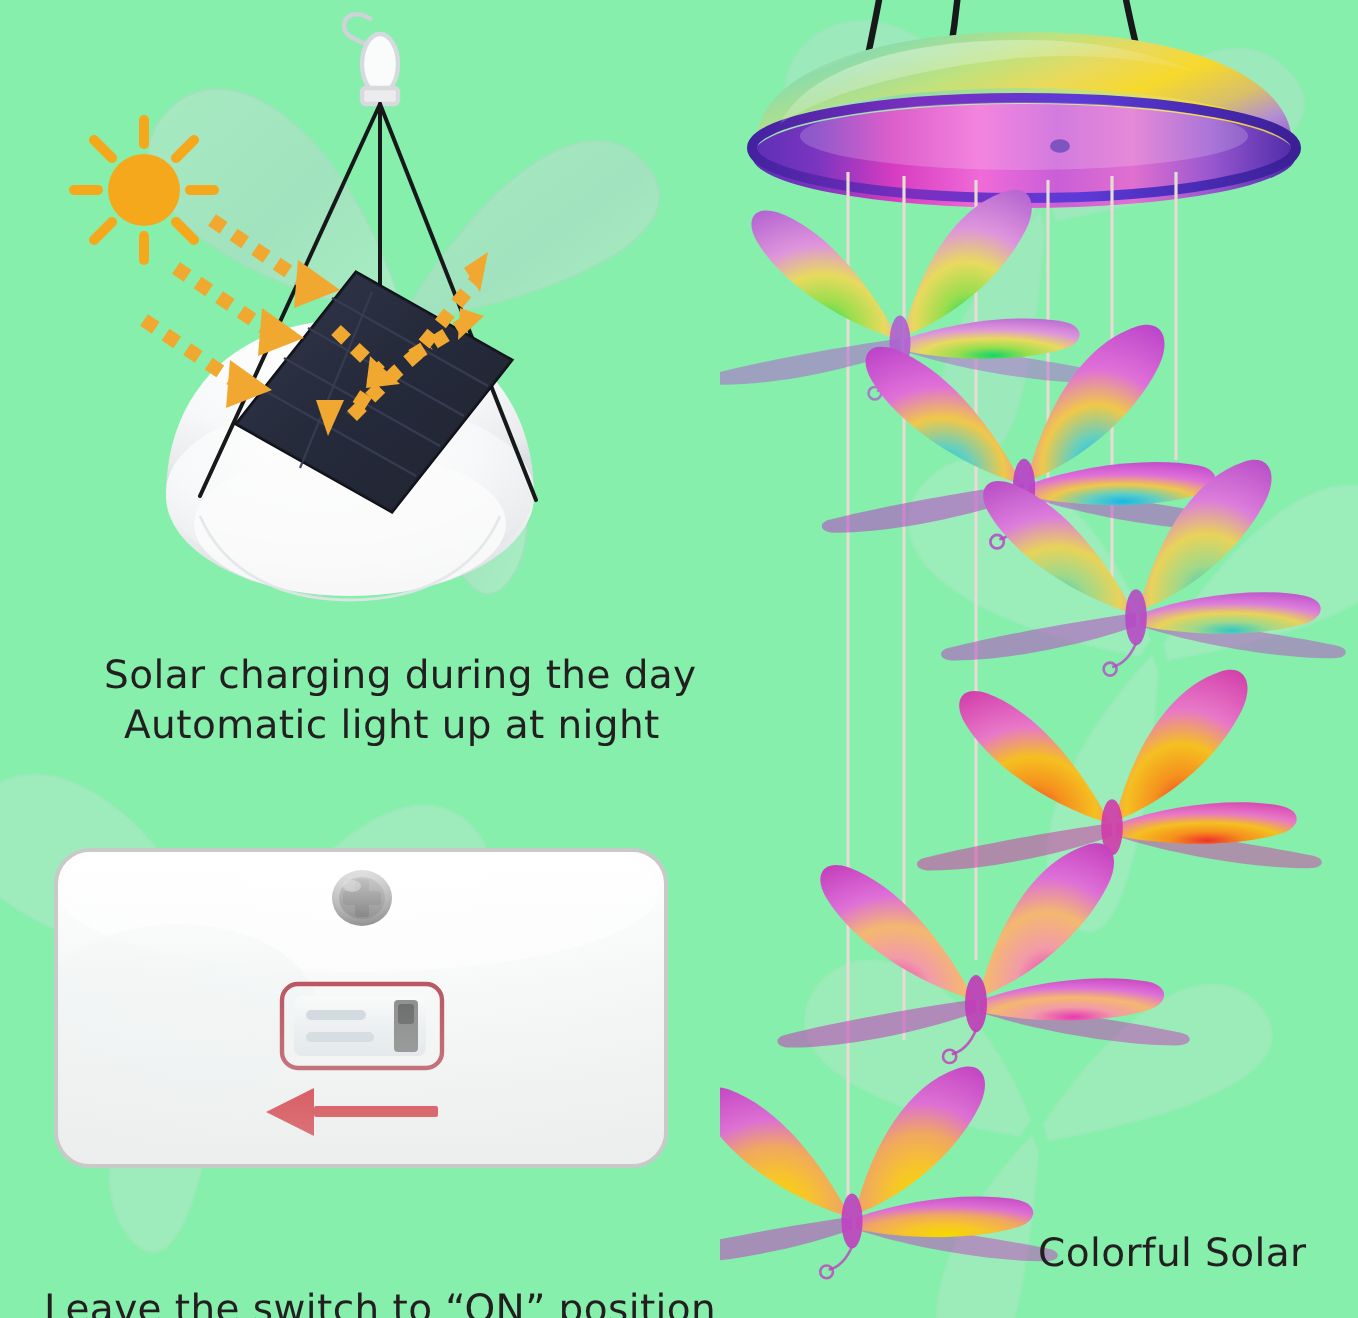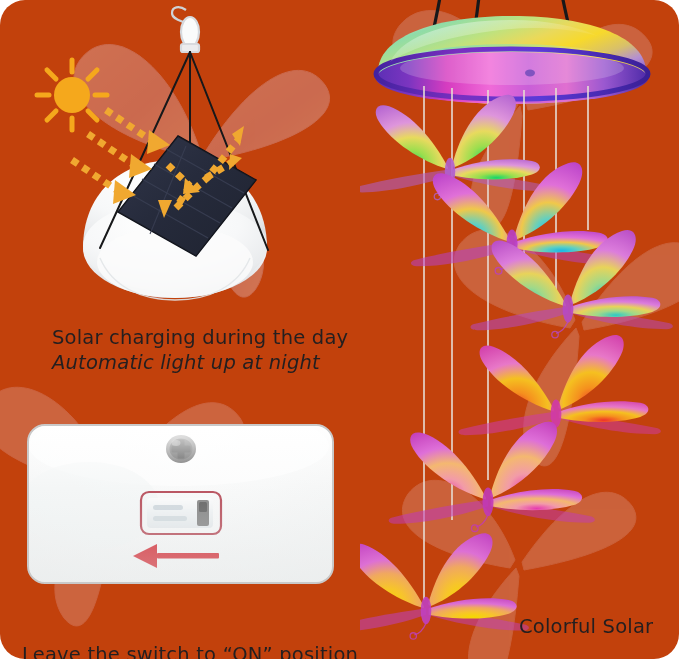--- a/index.html
+++ b/index.html
@@ -1,36 +1,36 @@
 <!DOCTYPE html>
 <html><head>
 <meta charset="utf-8">
 <style>
   html,body{margin:0;padding:0;}
   body{
     width:679px;height:659px;position:relative;overflow:hidden;
     background:#ffffff;
     font-family:"DejaVu Sans", sans-serif;
   }
-  #root{position:absolute;inset:0;overflow:hidden;background:#c2410c;border-radius:25px;}
+  #root{position:absolute;inset:0;overflow:hidden;background:#86efac;}
 
   
   .wm{position:absolute;opacity:.30;pointer-events:none;}
 
   
   .abs{position:absolute;}
 
   
   .caption{
     position:absolute;color:#231f20;
     font-family:"DejaVu Sans", sans-serif;
     letter-spacing:.2px;white-space:nowrap;
   }
   #cap-solar{left:52px;top:325px;font-size:19.5px;line-height:25px;}
-  #cap-solar .l2{display:block;font-style:italic;}
+  #cap-solar .l2{display:block;margin-left:10px;}
   #cap-switch{left:22px;top:603px;font-size:19.5px;margin-top:40px;}
   #cap-cover{left:519px;top:615px;font-size:19.5px;}
 
   
   #switch-panel{
     position:absolute;left:27px;top:424px;width:307px;height:160px;
     border:2px solid #c9c9c9;border-radius:18px;
     background:
       radial-gradient(120% 150% at 50% 0%, #ffffff 0%, #f7f8f8 45%, #eef0f0 100%);
     box-sizing:border-box;overflow:hidden;

